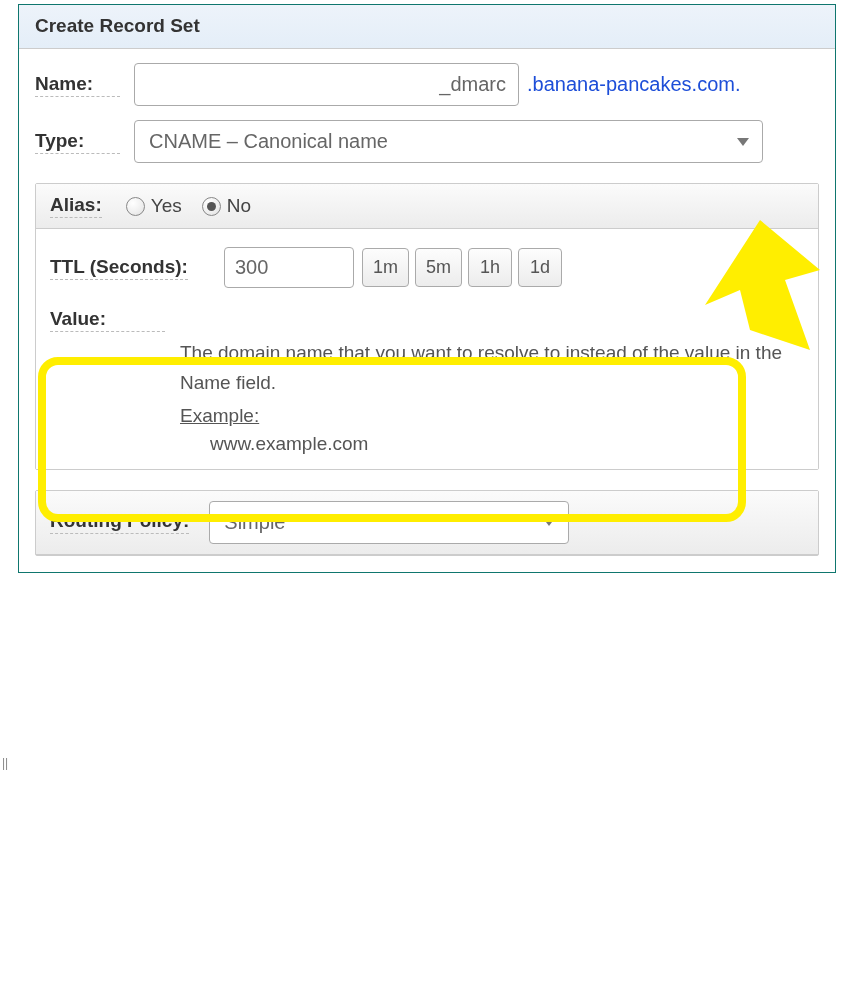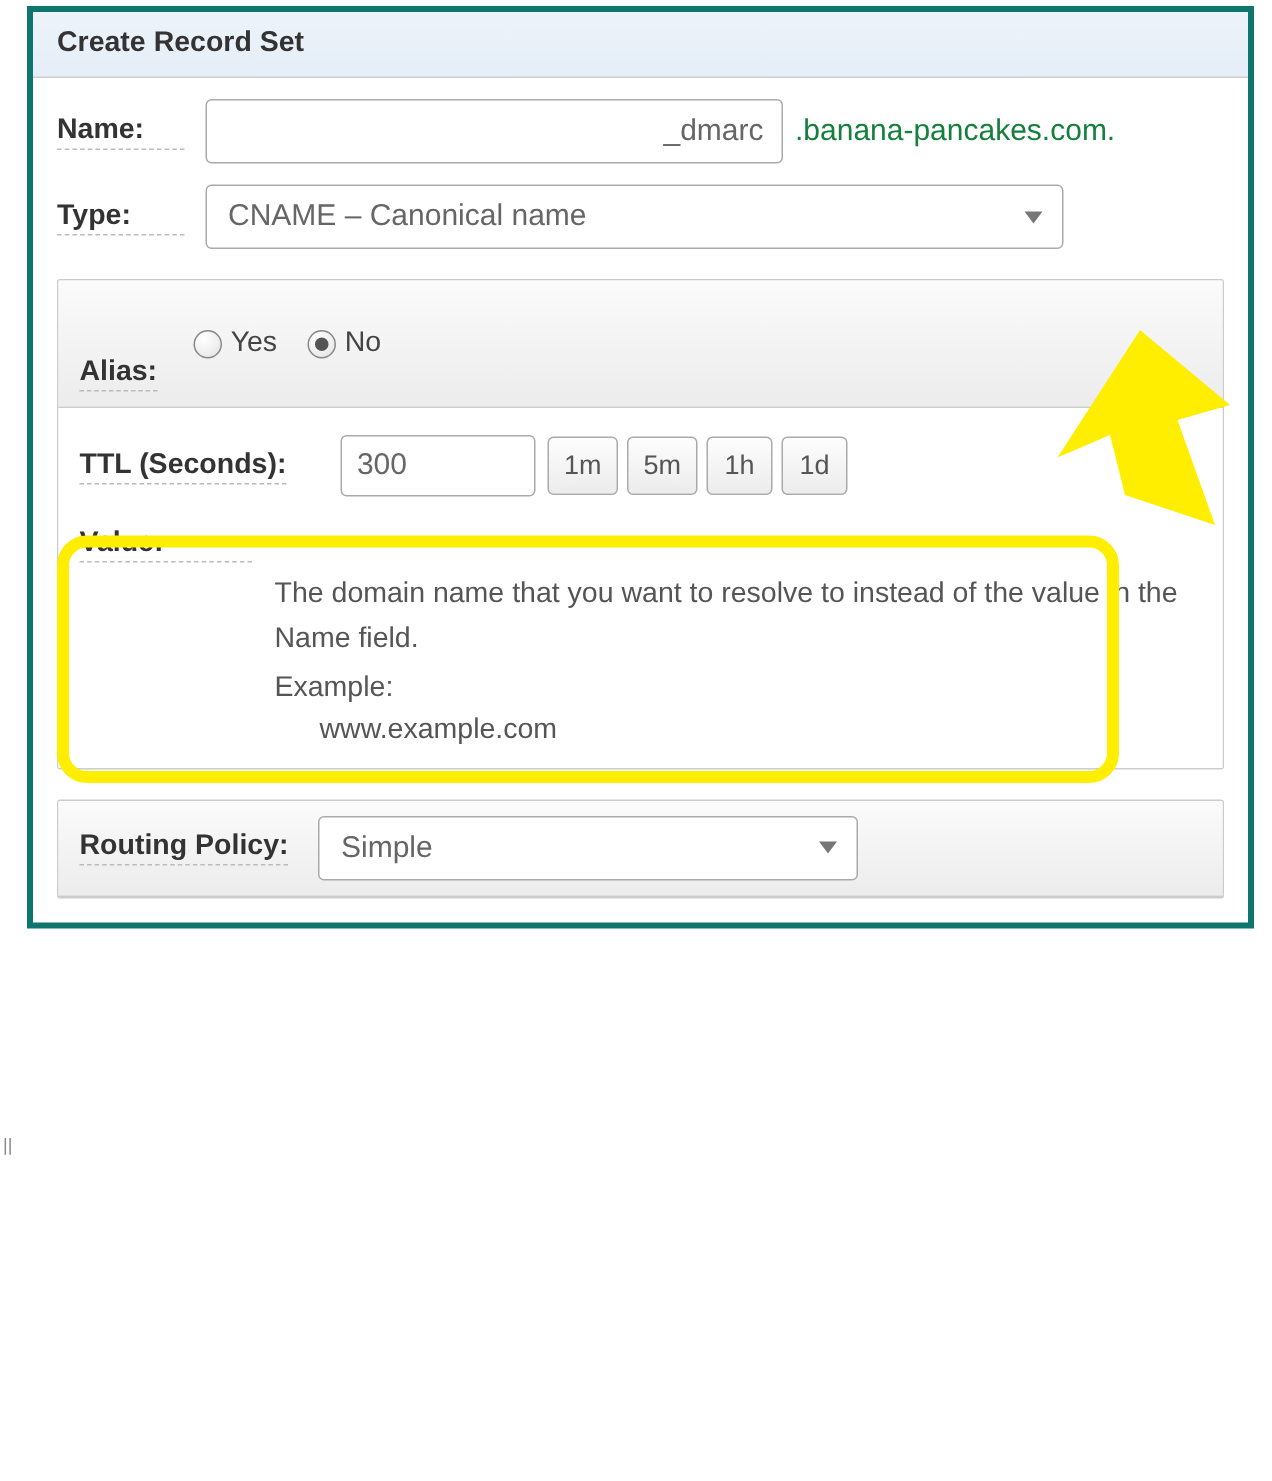--- a/index.html
+++ b/index.html
@@ -10,21 +10,21 @@
     background: #fff;
     color: #444;
   }
   .outer {
     width: 848px;
     height: 987px;
     position: relative;
     padding: 4px 12px 4px 18px;
   }
   .panel {
-    border: 4px solid #0f766e;
+    border: 1px solid #0f766e;
     background: #fff;
   }
   .panel-header {
     background: linear-gradient(to bottom, #edf3fa 0%, #e4eef8 100%);
     padding: 10px 16px 11px 16px;
     border-bottom: 1px solid #ccc;
     font-size: 19px;
     font-weight: bold;
     color: #333;
   }
@@ -53,37 +53,37 @@
     color: #666;
     padding: 9px 12px;
     border: 1px solid #aaa;
     border-radius: 4px;
     background: #fff;
     text-align: right;
     width: 385px;
   }
   .domain-suffix {
     font-size: 20px;
-    color: #15803d;
+    color: #1d4ed8;
     margin-left: 8px;
     white-space: nowrap;
   }
   .select-wrap {
     position: relative;
     display: inline-block;
   }
   .select {
     font-size: 20px;
     color: #666;
     padding: 9px 40px 9px 14px;
     border: 1px solid #aaa;
     border-radius: 4px;
     background: #fff;
     text-align: left;
-    width: 572px;
+    width: 629px;
     cursor: pointer;
   }
   .select-caret {
     position: absolute;
     right: 14px;
     top: 50%;
     transform: translateY(-50%);
     width: 0; height: 0;
     border-left: 6px solid transparent;
     border-right: 6px solid transparent;
@@ -176,20 +176,21 @@
     font-size: 19px;
     line-height: 1.6;
     color: #555;
     margin-top: 6px;
   }
   .example-label {
     margin-left: 130px;
     margin-top: 6px;
     font-size: 19px;
     color: #555;
+    text-decoration: underline;
   }
   .example-value {
     margin-left: 160px;
     margin-top: 6px;
     font-size: 19px;
     color: #555;
   }
   .spell-underline {
     display: inline-block;
     position: relative;
@@ -267,21 +268,21 @@
       <div class="row">
         <span class="label label-narrow">Type:</span>
         <div class="select-wrap">
           <div class="select">CNAME – Canonical name</div>
           <div class="select-caret"></div>
         </div>
       </div>
 
       <div class="subpanel">
         <div class="subpanel-header">
-          <span class="label" style="min-width:auto;margin-top:40px;">Alias:</span>
+          <span class="label" style="min-width:auto;">Alias:</span>
           <span class="radio"></span>
           <span class="radio-label">Yes</span>
           <span class="radio checked"></span>
           <span class="radio-label">No</span>
         </div>
         <div class="subpanel-body">
 
           <div class="ttl-row">
             <span class="label" style="min-width:auto;">TTL (Seconds):</span>
             <input type="text" class="ttl-input" value="300" style="">

